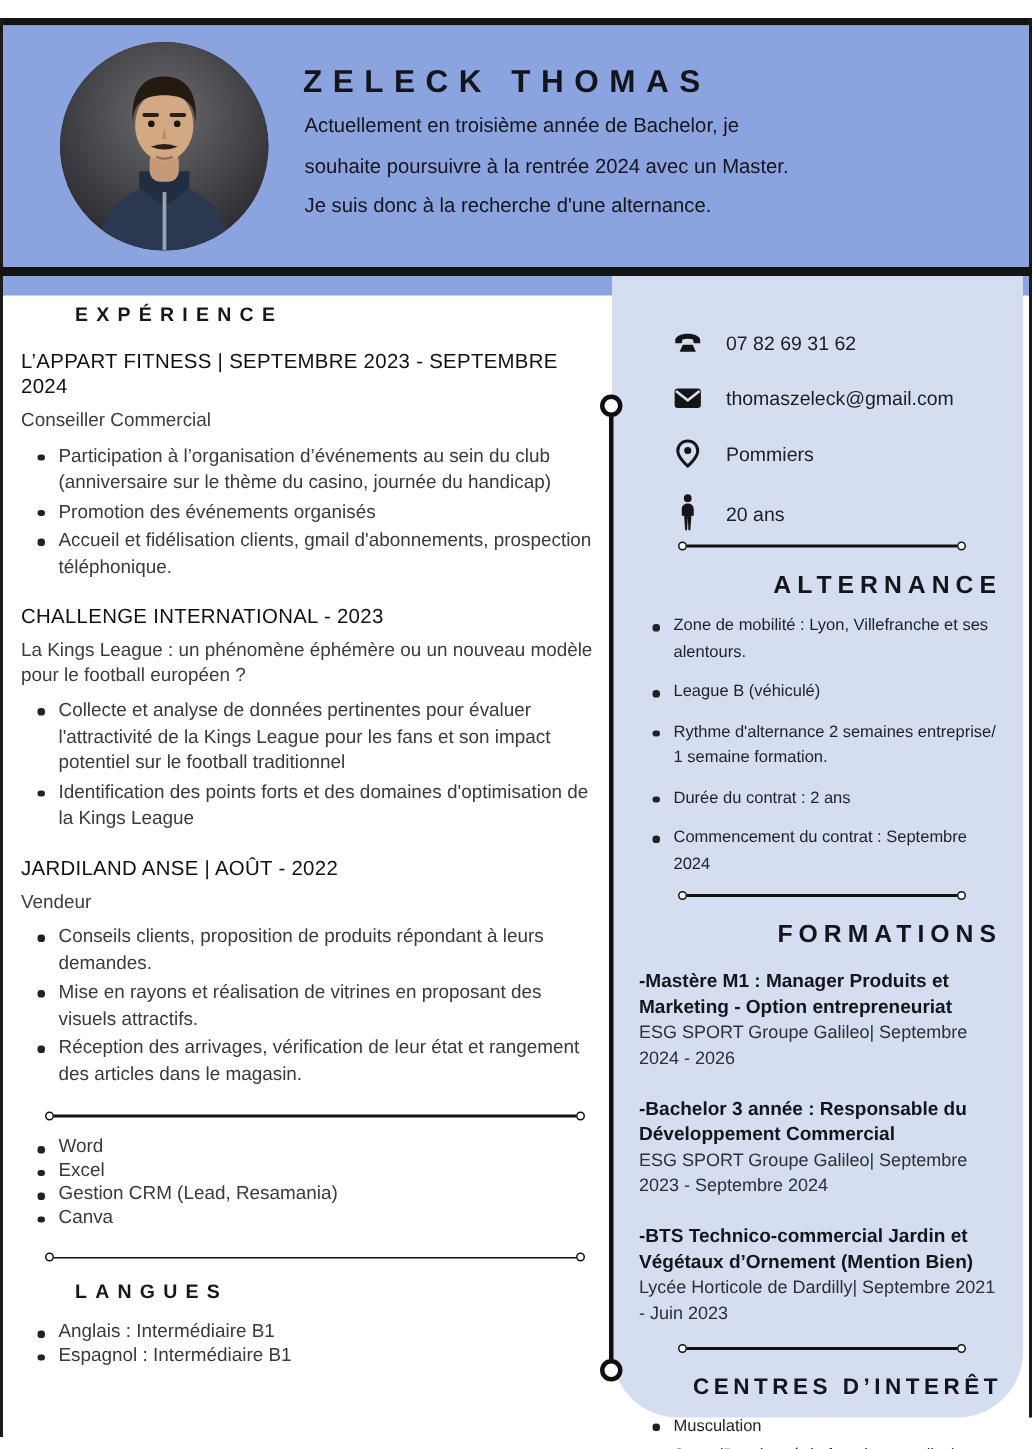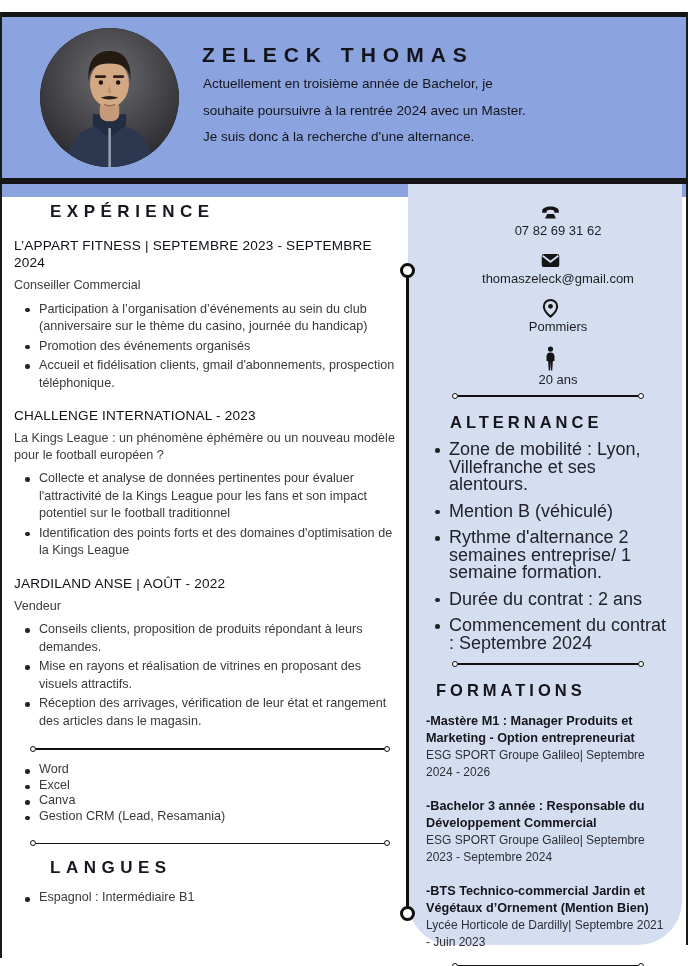--- a/index.html
+++ b/index.html
@@ -12,44 +12,44 @@
   .topbar{position:absolute;top:12px;left:0;right:0;height:5px;background:#141414;}
   .midbar{position:absolute;top:178px;left:0;right:0;height:6px;background:#141414;}
   
   .header{position:absolute;top:17px;left:2px;right:2px;height:180px;background:#8BA4DF;padding-left:25px;}
   .photo{position:absolute;left:38px;top:11px;width:139px;height:139px;border-radius:50%;overflow:hidden;background:#222;}
   .photo svg{display:block;width:100%;height:100%;}
   .name{position:absolute;left:200px;top:26px;font-size:21px;font-weight:800;letter-spacing:7px;color:#14141c;white-space:nowrap;}
   .summary{position:absolute;left:201px;top:54px;font-size:13.5px;line-height:26.5px;color:#14141c;}
   
   .leftcol{position:absolute;left:14px;top:190px;width:386px;}
-  .sec-title{margin:12px 0 0 36px;font-size:17px;font-weight:800;letter-spacing:5.5px;color:#17171f;}
+  .sec-title{margin:12px 0 0 36px;font-size:13px;font-weight:800;letter-spacing:5.5px;color:#17171f;}
   .job-title{margin:15px 0 0 0;font-size:13.6px;font-weight:400;letter-spacing:.2px;color:#101018;line-height:17px;}
   .job-sub{margin:6px 0 0 0;font-size:12.6px;line-height:16.5px;color:#3d3d3d;}
   ul{margin:0;padding:0;list-style:none;}
   .bullets{margin:7px 0 0 10px;}
   .bullets li{position:relative;padding-left:15px;font-size:12.6px;line-height:17.5px;color:#3a3a3a;margin-bottom:2px;}
   .bullets li::before{content:"";position:absolute;left:1px;top:7px;width:4.5px;height:4.5px;border-radius:50%;background:#222;}
   .tight li{line-height:15.6px;margin-bottom:0;}
   .divider{display:flex;align-items:center;margin:16px 10px 0 16px;}
   .divider .dot{width:4px;height:4px;border:1.5px solid #111;border-radius:50%;background:#fff;flex:0 0 auto;}
   .divider .line{flex:1;height:1.5px;background:#111;}
   
   .panel{position:absolute;left:408px;top:184px;width:274px;height:761px;background:#D5DEF0;
          border-radius:0 0 44px 44px;box-sizing:border-box;padding:18px 14px 0 18px;}
-  .contact-row{display:flex;align-items:center;margin:0 0 12px 22px;flex-direction:column;}
+  .contact-row{display:flex;align-items:center;margin:16px 0 12px 22px;}
   .cicon{width:21px;height:21px;flex:0 0 auto;margin-right:15px;}
   .cicon svg{display:block;width:100%;height:100%;}
   .ctext{font-size:13px;color:#1c1c24;}
   .panel-divider{margin:4px 24px 0 26px;}
-  .panel-title{margin:14px 0 0 24px;font-size:16.5px;font-weight:800;letter-spacing:4px;color:#14141c;}
+  .panel-title{margin:14px 0 0 24px;font-size:16.5px;font-weight:800;letter-spacing:4px;color:#14141c;text-align:right;}
   .panel-title.small{margin-left:0;font-size:15px;letter-spacing:3px;}
   .panel-title.mid{margin-left:10px;}
   .panel .bullets{margin:9px 0 0 8px;}
-  .panel .bullets li{font-size:18px;line-height:17.5px;margin-bottom:9px;color:#22222c;}
+  .panel .bullets li{font-size:11px;line-height:17.5px;margin-bottom:9px;color:#22222c;}
   .panel .interets li{margin-bottom:1px;line-height:18px;}
   .formation{margin:13px 0 0 0;}
   .degree{font-size:12.7px;font-weight:800;line-height:17px;color:#14141c;}
   .school{font-size:12px;line-height:17px;color:#2e2e38;}
   .formations-block{margin-top:2px;}
   
   .vline{position:absolute;left:406px;top:270px;width:3px;height:639px;background:#0e0e0e;}
   .vdot{position:absolute;width:9px;height:9px;border:3px solid #0e0e0e;border-radius:50%;background:#fff;left:400px;}
   .vdot.top{top:263px;}
   .vdot.bottom{top:906px;}
@@ -132,32 +132,33 @@
 
     <div class="divider">
         <span class="dot"></span>
         <span class="line"></span>
         <span class="dot"></span>
       </div>
 
     <ul class="bullets tight" style="margin-top:10px;">
       <li>Word</li>
       <li>Excel</li>
+      <li>Gestion CRM (Lead, Resamania)</li>
       <li>Canva</li>
-      <li>Gestion CRM (Lead, Resamania)</li>
     </ul>
 
     <div class="divider">
         <span class="dot"></span>
         <span class="line"></span>
         <span class="dot"></span>
       </div>
 
     <h2 class="sec-title">LANGUES</h2>
     <ul class="bullets tight" style="margin-top:12px;">
+      <li>Anglais : Intermédiaire B1</li>
       <li>Espagnol : Intermédiaire B1</li>
     </ul>
 
   </div>
 
   <div class="panel">
 
     <div class="contact-row">
       <span class="cicon">
         <svg viewBox="0 0 24 24" fill="#151515">
@@ -200,21 +201,21 @@
 
     <div class="divider panel-divider">
         <span class="dot"></span>
         <span class="line"></span>
         <span class="dot"></span>
       </div>
 
     <h2 class="panel-title">ALTERNANCE</h2>
     <ul class="bullets">
       <li>Zone de mobilité : Lyon, Villefranche et ses alentours.</li>
-      <li>Mention B (véhiculé)</li>
+      <li>League B (véhiculé)</li>
       <li>Rythme d'alternance 2 semaines entreprise/ 1 semaine formation.</li>
       <li>Durée du contrat : 2 ans</li>
       <li>Commencement du contrat : Septembre 2024</li>
     </ul>
 
     <div class="divider panel-divider">
         <span class="dot"></span>
         <span class="line"></span>
         <span class="dot"></span>
       </div>

